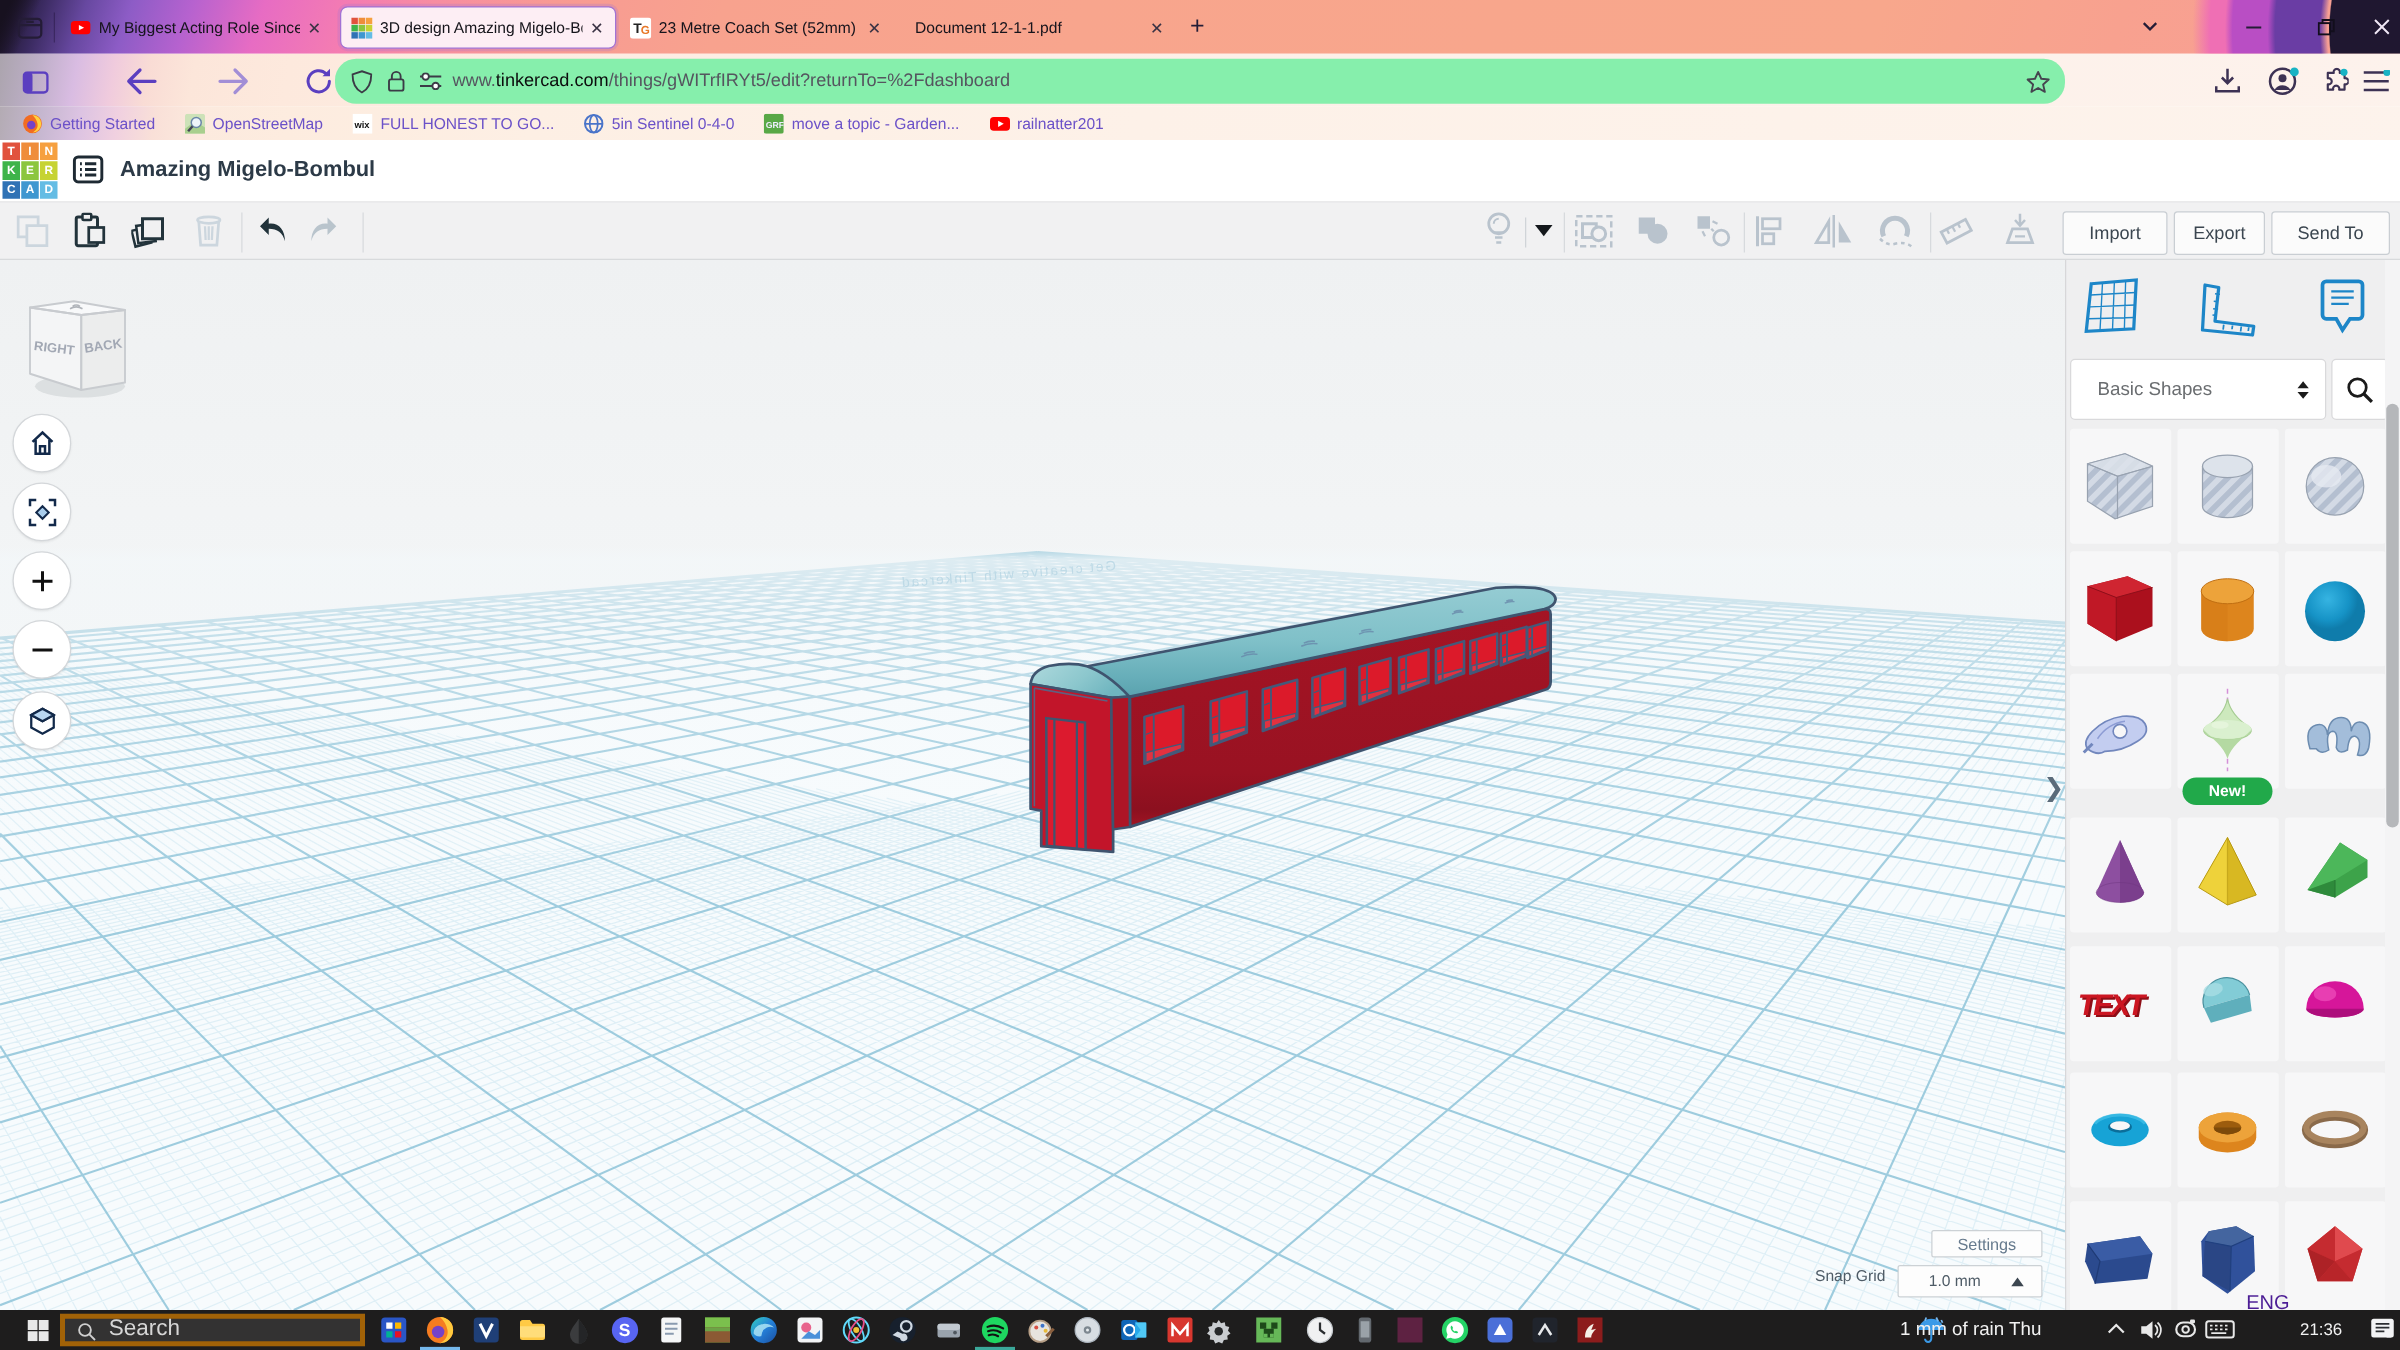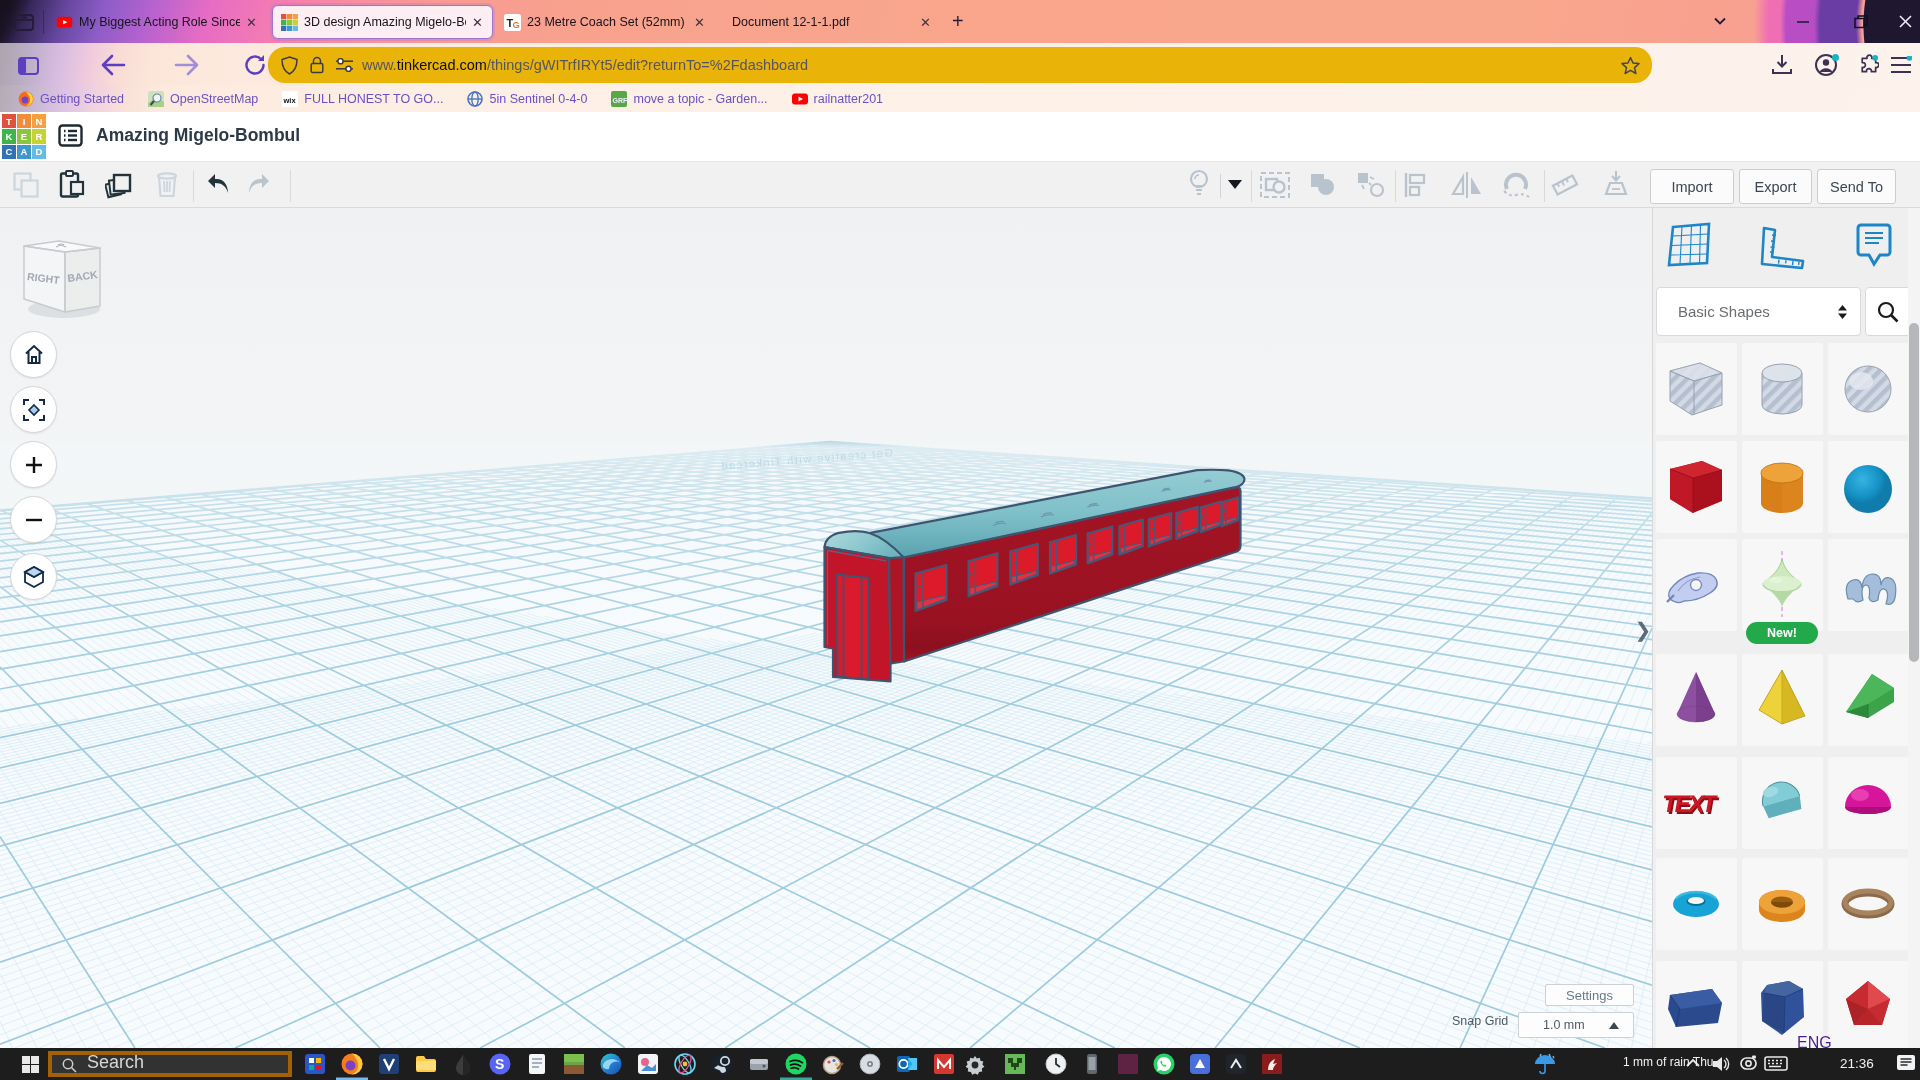--- a/index.html
+++ b/index.html
@@ -17,21 +17,21 @@
 .tab .x{font-size:13px;color:#3a3344;margin:0 9px 0 6px}
 #tab2{left:272px;width:221px;background:#fdeef4;border:1.5px solid #a172d4;box-shadow:0 0 0 2px rgba(161,114,212,.25);color:#15141a}
 .favsq{width:17px;height:17px;margin:0 6px 0 8px;flex:0 0 auto}
 #ffview{left:13px;top:11px;width:22px;height:22px}
 #tabsep{left:43px;top:10px;width:1px;height:24px;background:rgba(20,10,40,.35)}
 .winbtn{top:0;height:43px;width:46px;display:flex;align-items:center;justify-content:center;color:#241c36}
 
 #navbar{left:0;top:43px;width:1920px;height:42px;
 background:linear-gradient(100deg,#aba4ad 0,#bcaec6 30px,#d9bce2 62px,#f0cbdd 92px,#f9dcd5 120px,#fce6da 155px,#fde9dd 230px,#fdece2 420px,#fdefe7 820px,#fdf1ea 1320px,#fdf2ec 1920px)}
 .navico{color:#5b3fc0}
-#urlbar{left:268px;top:47px;width:1384px;height:36px;background:#eab308;border-radius:17px;display:flex;align-items:center}
+#urlbar{left:268px;top:47px;width:1384px;height:36px;background:#86efac;border-radius:17px;display:flex;align-items:center}
 #urltext{font-size:14.5px;color:#55555f;margin-left:8px}
 #urltext b{color:#0c0c0d;font-weight:normal}
 
 #bookmarks{left:0;top:85px;width:1920px;height:27px;display:flex;align-items:center;
 background:linear-gradient(100deg,#b3abb3 0,#c4b6ce 32px,#dcc3e2 64px,#f0d0e0 94px,#f9e0d8 124px,#fceade 160px,#fdecdf 230px,#fdefe4 420px,#fdf1e8 900px,#fdf3ec 1920px);
 font-size:12.5px;color:#6b51c8}
 .bmico{width:16px;height:16px;margin-right:6px;flex:0 0 auto}
 .bm{display:flex;align-items:center;margin-right:24px;white-space:nowrap}
 
 #tchead{left:0;top:112px;width:1920px;height:49px;background:#fff}
@@ -323,21 +323,21 @@
         <line x1="18" y1="8" x2="18" y2="12" stroke="#b9c3cd" stroke-width="1.8"></line>
       </g>
     </svg>
 <svg class="abs" style="left:1600px;top:170px" width="32" height="30" viewBox="0 0 32 30">
       <path d="M16 1 V10 M12 6 L16 10.5 L20 6" fill="none" stroke="#b9c3cd" stroke-width="2"></path>
       <path d="M10 13 L22 13 L26 24 L6 24 Z" fill="none" stroke="#b9c3cd" stroke-width="2.2"></path>
       <line x1="12" y1="19" x2="20" y2="19" stroke="#b9c3cd" stroke-width="1.8"></line>
     </svg>
 <div class="abs tbtn" style="left:1650px;width:84px">Import</div>
 <div class="abs tbtn" style="left:1739px;width:73px">Export</div>
-<div class="abs tbtn" style="left:1817px;width:79px">Send To</div>
+<div class="abs tbtn" style="left:1817px;width:95px">Send To</div>
 
 <div class="abs" id="canvas">
 <svg id="gridsvg" width="1652" height="840" viewBox="0 0 1652 840" style="position:absolute;left:0;top:0">
 <defs>
           <linearGradient id="gfade" x1="0" y1="0" x2="0" y2="1">
             <stop offset="0" stop-color="#f3f7f9" stop-opacity="0"></stop>
             <stop offset="0.272" stop-color="#f3f7f9" stop-opacity="0"></stop>
             <stop offset="0.285" stop-color="#f3f7f9" stop-opacity="0.75"></stop>
             <stop offset="0.36" stop-color="#f3f7f9" stop-opacity="0.45"></stop>
             <stop offset="0.47" stop-color="#f5f9fb" stop-opacity="0.18"></stop>
@@ -845,15 +845,15 @@
         <path d="M4 4.5 h2 M8 4.5 h2 M12 4.5 h2 M16 4.5 h2 M4 7.5 h2 M8 7.5 h2 M12 7.5 h2 M16 7.5 h2 M5 10.5 h12" stroke="#e8e8e8" stroke-width="1.3"></path>
       </g>
       <g transform="translate(1896,6)">
         <rect x="1" y="1" width="18" height="15" rx="2" fill="#f2f3f4"></rect>
         <path d="M4.5 5 h11 M4.5 8 h11 M4.5 11 h7" stroke="#2a2d30" stroke-width="1.4"></path>
         <path d="M13 16 l4 0 0 -3" fill="#f2f3f4"></path>
       </g>
       <rect x="336" y="29.5" width="32" height="2.5" fill="#76b9ed"></rect>
       <rect x="780" y="29.5" width="32" height="2.5" fill="#3ba89a"></rect>
     </svg>
-<div class="abs" style="left:1623px;top:1055px;font-size:12px;color:#f2f2f2">1 mm of rain Thu</div>
+<div class="abs" style="left:1520px;top:1055px;font-size:15px;color:#f2f2f2">1 mm of rain Thu</div>
 <div class="abs" style="left:1797px;top:1034px;font-size:16px;color:#4c1d95">ENG</div>
 <div class="abs" style="left:1840px;top:1056px;font-size:13.5px;color:#f2f2f2">21:36</div>
 </div>
 </body></html>

